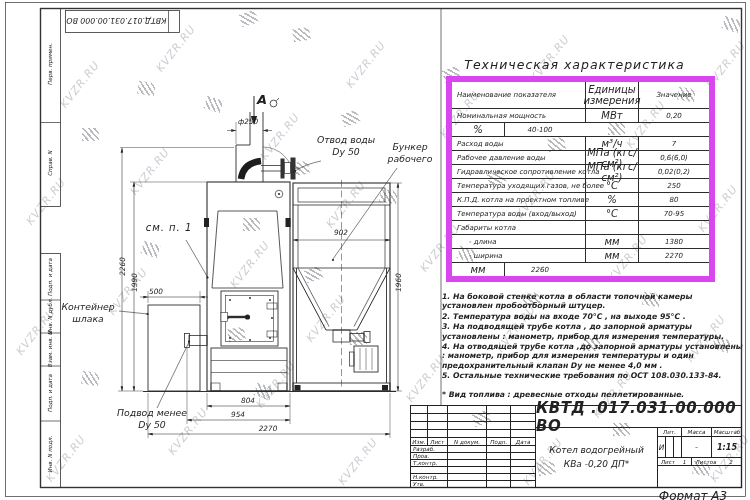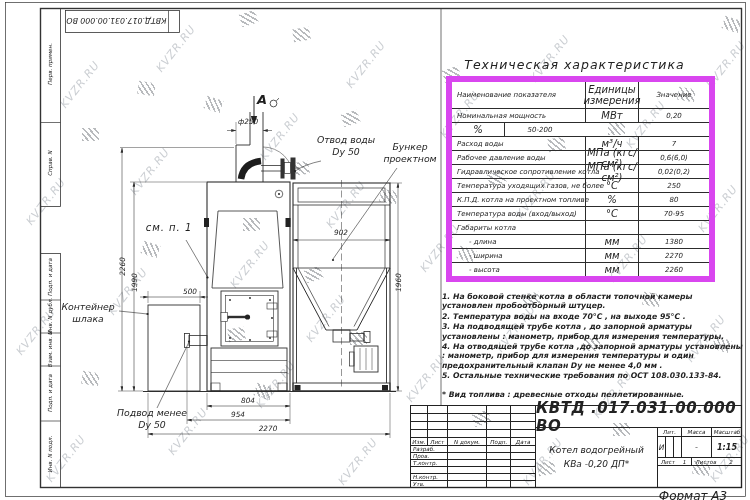--- a/index.html
+++ b/index.html
@@ -281,57 +281,57 @@
 <div class="abs" id="corner-stamp">КВТД.017.031.00.000  ВО</div>
 
 <div class="lbl" style="left:253px;top:92px;width:18px;font-size:13px;font-weight:bold;">А</div>
 <div class="dim" style="left:233px;top:117px;width:30px;">ф250</div>
 <div class="lbl" style="left:314px;top:134px;width:64px;">
   <span>Отвод воды</span><br>
   <span>Dy 50</span>
 </div>
 <div class="lbl" style="left:381px;top:141px;width:58px;font-style:italic;">
   <span>Бункер</span><br>
-  <span>проектном</span>
+  <span>рабочего</span>
 </div>
 <div class="lbl" style="left:138px;top:222px;width:62px;font-size:10px;letter-spacing:1px;">см. п. 1</div>
 <div class="lbl" style="left:53px;top:301px;width:70px;">
   <span>Контейнер</span><br>
   <span>шлака</span>
 </div>
 <div class="lbl" style="left:112px;top:407px;width:80px;">
   <span>Подвод менее</span><br>
   <span>Dy 50</span>
 </div>
 <div class="dim" style="left:313px;top:228px;width:56px;">902</div>
 <div class="dim vdim" style="left:96px;top:262px;width:52px;">2260</div>
 <div class="dim vdim" style="left:108px;top:278px;width:52px;">1990</div>
 <div class="dim vdim" style="left:372px;top:278px;width:52px;">1960</div>
-<div class="dim" style="left:166px;top:287px;width:48px;">500</div>
+<div class="dim" style="left:132px;top:287px;width:48px;">500</div>
 <div class="dim" style="left:225px;top:396px;width:46px;">804</div>
 <div class="dim" style="left:215px;top:410px;width:46px;">954</div>
 <div class="dim" style="left:240px;top:424px;width:56px;">2270</div>
 
 <div class="abs" id="tt-title">Техническая характеристика</div>
 <div class="abs" id="tech-table">
   <div class="t-hrow">
     <div class="t-name">Наименование показателя</div>
     <div class="t-unit" style="white-space:pre-line;">Единицы
 измерения</div>
     <div class="t-val">Значение</div>
   </div>
   <div id="tt-body">
         <div class="t-row">
           <div class="t-name">Номинальная мощность</div>
           <div class="t-unit">МВт</div>
           <div class="t-val">0,20</div>
         </div>
         <div class="t-row">
           <div class="t-unit">%</div>
-          <div class="t-val">50-200</div>
+          <div class="t-val">40-100</div>
         </div>
         <div class="t-row">
           <div class="t-name">Расход воды</div>
           <div class="t-unit">м³/ч</div>
           <div class="t-val">7</div>
         </div>
         <div class="t-row">
           <div class="t-name">Рабочее давление воды</div>
           <div class="t-unit">МПа (кгс/см²)</div>
           <div class="t-val">0,6(6,0)</div>
@@ -365,21 +365,20 @@
           <div class="t-name t-sub">- длина</div>
           <div class="t-unit">мм</div>
           <div class="t-val">1380</div>
         </div>
         <div class="t-row">
           <div class="t-name t-sub">- ширина</div>
           <div class="t-unit">мм</div>
           <div class="t-val">2270</div>
         </div>
         <div class="t-row">
-          <div class="t-name t-sub">- высота</div>
           <div class="t-unit">мм</div>
           <div class="t-val">2260</div>
         </div>
       </div>
 </div>
 
 <div class="abs" id="notes">
   <div id="notes-list">
         <div class="note">1.  На боковой стенке котла в области топочной камеры установлен пробоотборный штуцер.</div>
         <div class="note">2.  Температура воды на входе  70°С , на выходе  95°С .</div>

